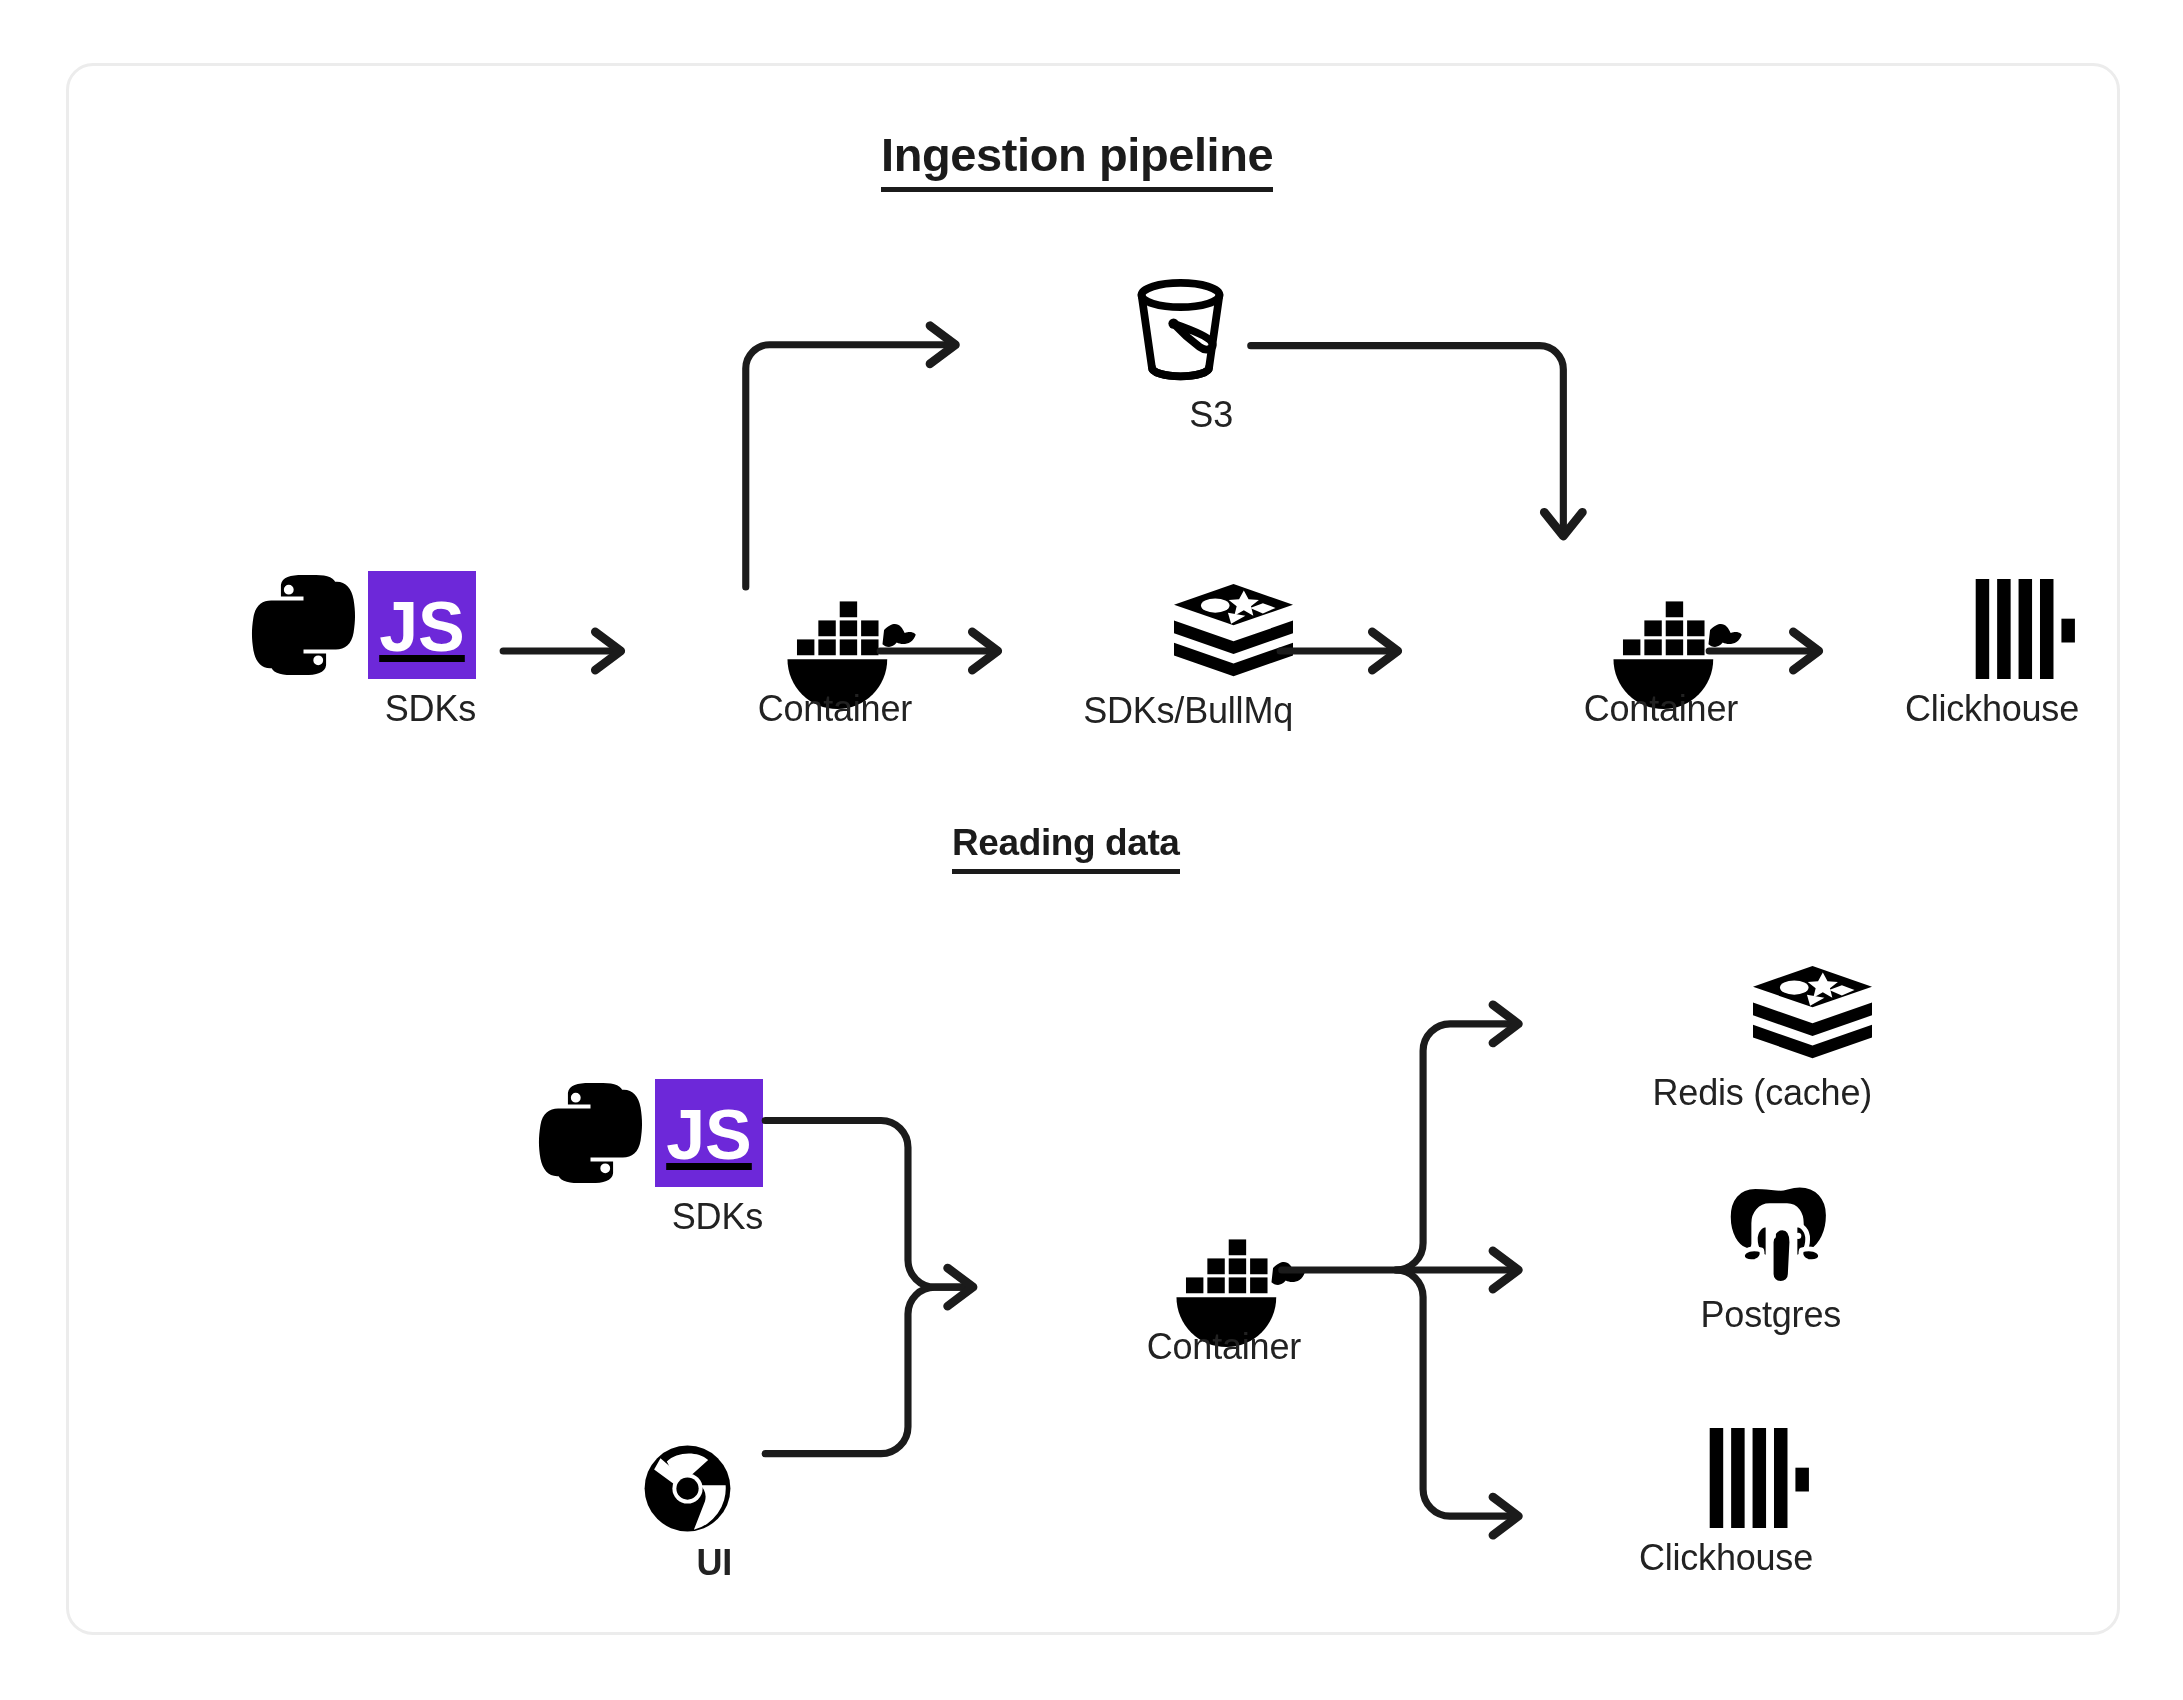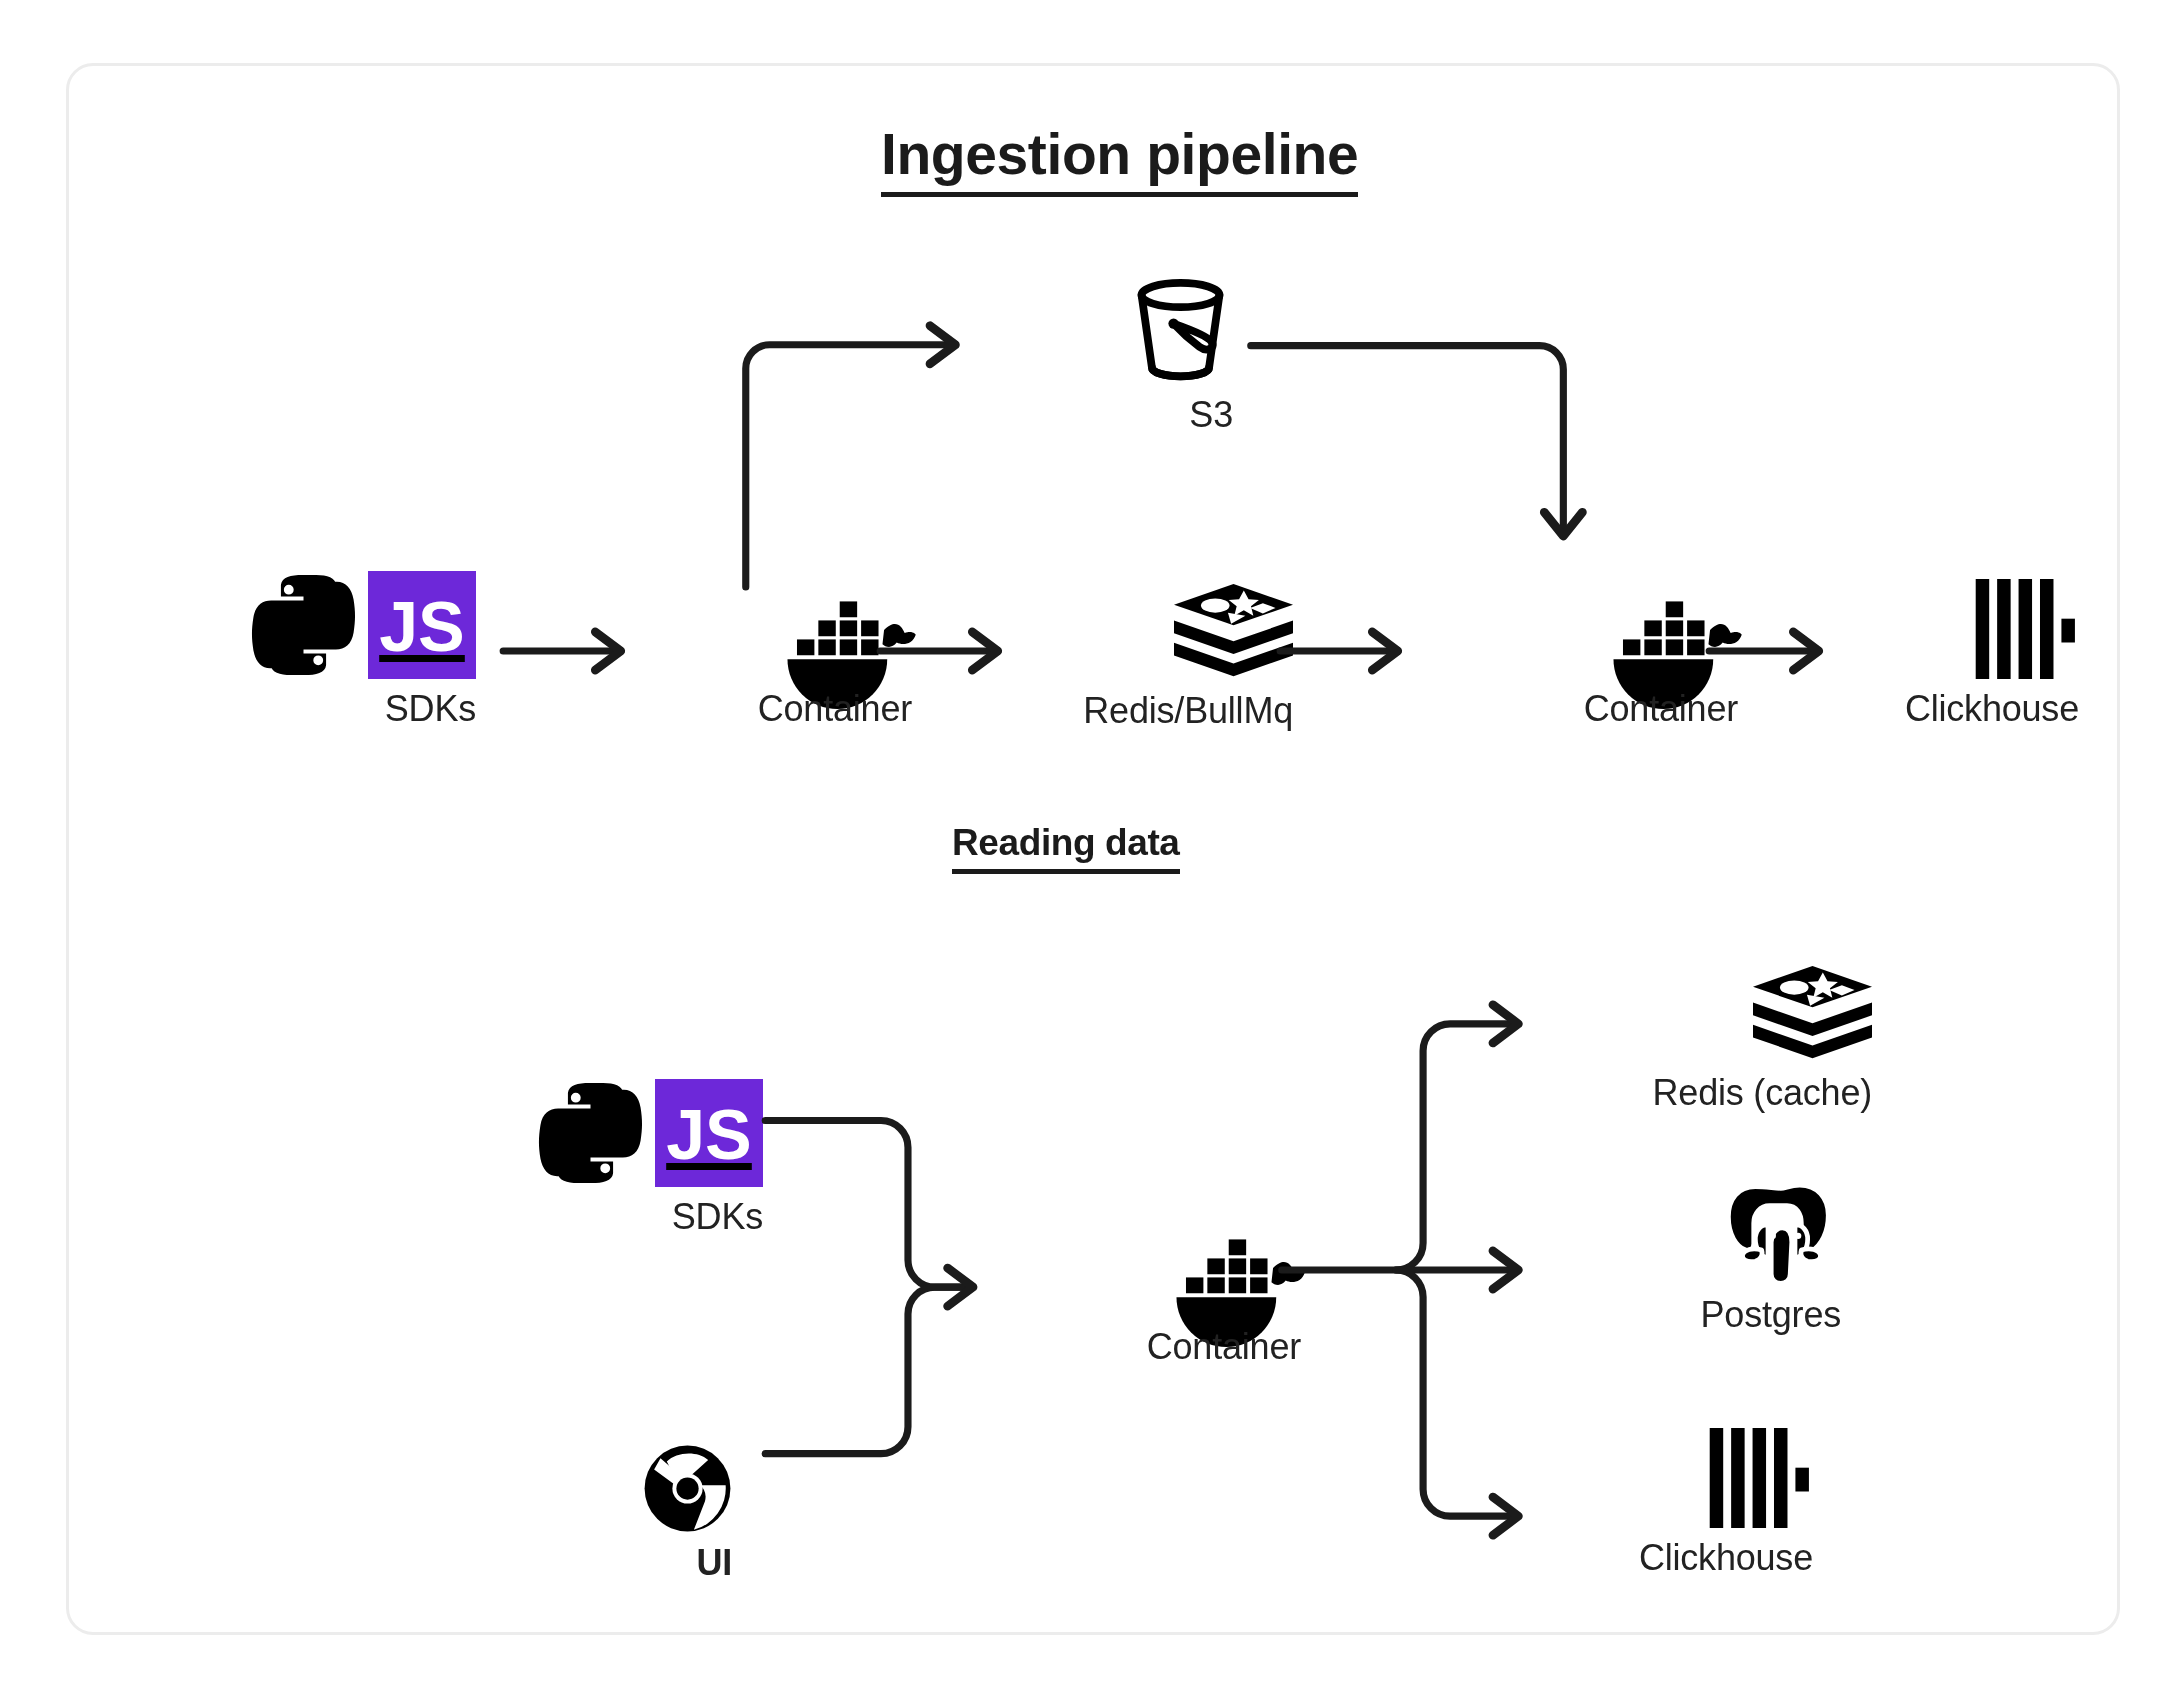--- a/index.html
+++ b/index.html
@@ -29,21 +29,21 @@
   .bucket{fill:none;stroke:#000;stroke-width:9;stroke-linecap:round;stroke-linejoin:round;}
   .jsbox{background:#6d28d9;display:flex;align-items:flex-end;justify-content:center;text-decoration:underline;}
   .jsbox span{color:#fff;font-weight:bold;line-height:1;}
 </style>
 </head>
 <body>
 
 <div id="root">
   <div class="card"></div>
 
-  <div class="heading" style="left:881px;top:121px;font-size:57px;text-decoration:underline;">
+  <div class="heading" style="left:881px;top:127px;font-size:47px;text-decoration:underline;">
     <span class="txt">Ingestion pipeline</span>
   </div>
 
   <div class="node" style="left:246px;top:571px;width:230px;">
     <div class="glyph" style="height:108px;">
       <svg width="119" height="108" viewBox="0 0 110 110">
         <path class="ink" d="M54 4c-12 0-21 2-22 10v12h23v4H22c-9 0-16 5-18 17-2 13-2 21 0 34 2 11 8 18 17 18h9V80c0-10 9-19 20-19h22c9 0 16-7 16-16V14C88 7 79 4 68 4h-14zM40 14a5 5 0 1 1 0 10 5 5 0 0 1 0-10z"></path>
         <path class="ink" d="M56 106c12 0 21-2 22-10V84H55v-4h33c9 0 16-5 18-17 2-13 2-21 0-34C104 18 98 11 89 11h-9v19c0 10-9 19-20 19H38c-9 0-16 7-16 16v31c0 7 9 10 20 10h14zM70 96a5 5 0 1 1 0-10 5 5 0 0 1 0 10z" transform="translate(0,0)"></path>
       </svg>
       <div class="jsbox" style="width:108px;height:108px;margin-left:4.8px;">
@@ -115,21 +115,21 @@
           <path d="M0 74 L75 100 L150 74 L150 90 L75 116 L0 90 Z"></path>
         </g>
         <g fill="#fff">
           <ellipse cx="52" cy="27" rx="18" ry="9"></ellipse>
           <path d="M88 8 l6 11 13 1 -10 8 3 12 -12 -7 -12 7 3 -12 -10 -8 13 -1 z"></path>
           <path d="M112 24 l16 6 -16 7 -16 -7 z"></path>
           <path d="M68 36 l22 4 -18 10 z"></path>
         </g>
       </svg>
     </div>
-    <div class="lbl">Redis/BullMq</div>
+    <div class="lbl">SDKs/BullMq</div>
   </div>
 
   <svg style="position:absolute;left:1277px;top:627px;" width="143" height="48" viewBox="0 0 180 60">
     <path class="wire" d="M4 30 H150"></path>
     <path class="wirehead" d="M120 6 L152 30 L120 54"></path>
   </svg>
 
   <div class="node" style="left:1484px;top:584px;width:254px;">
     <div class="glyph" style="height:95px;">
       <svg width="139" height="95" viewBox="0 0 175 120">

